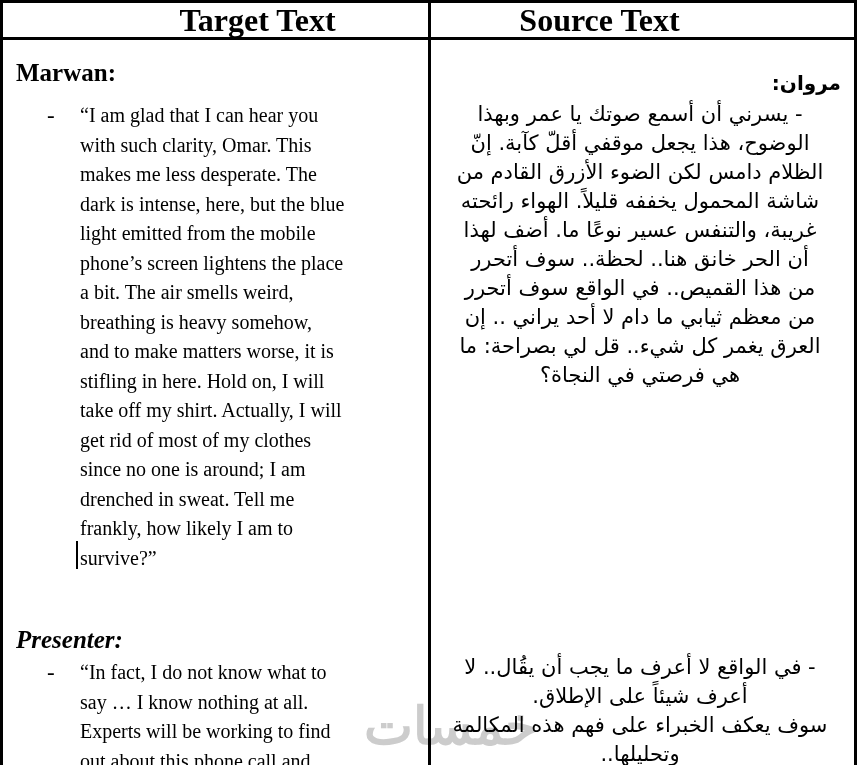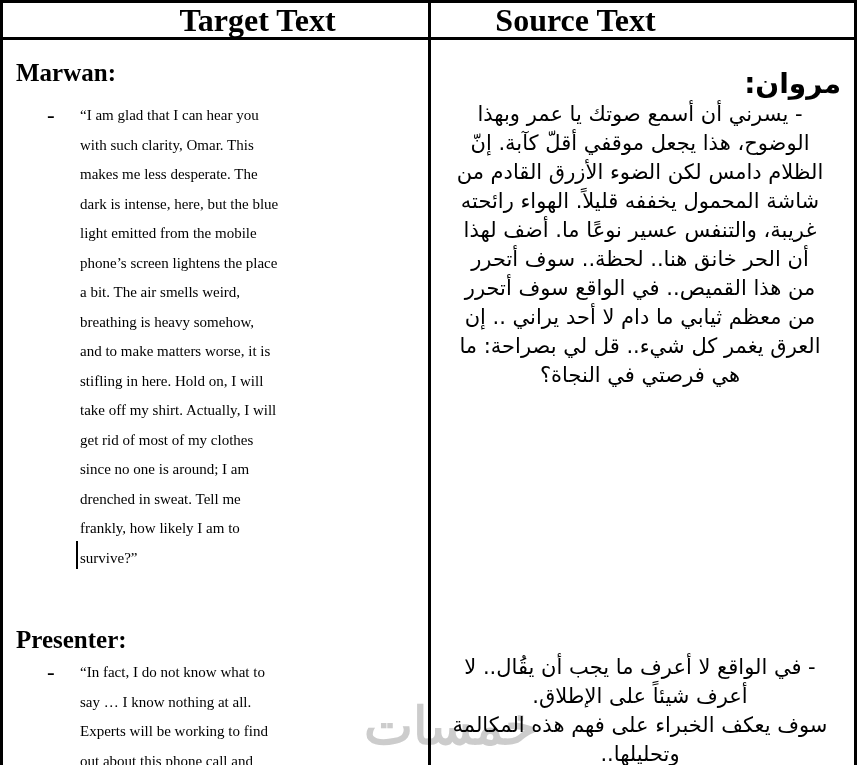--- a/index.html
+++ b/index.html
@@ -19,48 +19,48 @@
   .rule-right      { left: 854px; top: 0; width: 3px; height: 765px; }
   .rule-header     { left: 0; top: 37px; width: 857px; height: 3px; }
   .rule-divider    { left: 428px; top: 0; width: 3px; height: 765px; }
 
   
   .hdr {
     position: absolute; top: 3px; height: 34px; line-height: 34px;
     font-weight: bold; font-size: 32px; text-align: center; z-index: 2;
   }
   .hdr-target { left: 3px;   width: 509px; }
-  .hdr-source { left: 407px; width: 337px; text-align: center; }
+  .hdr-source { left: 431px; width: 337px; text-align: center; }
 
   
   .speaker-en {
     position: absolute; left: 16px; width: 300px;
     font-weight: bold; font-size: 25px; line-height: 28px; z-index: 2;
   }
   .bullet-en {
     position: absolute; left: 47px; width: 20px;
     font-size: 23px; line-height: 29.5px; z-index: 2;
   }
   .dialogue-en {
     position: absolute; left: 80px; width: 348px;
-    font-size: 15px; line-height: 29.5px;
+    font-size: 20px; line-height: 29.5px;
     white-space: pre-line; z-index: 2;
   }
   .pos-en-s1-name { top: 59px; }
   .pos-en-s1-bul  { top: 101px; }
   .pos-en-s1-txt  { top: 101px; }
-  .pos-en-s2-name { top: 626px; }
+  .pos-en-s2-name { top: 626px; font-style: italic; }
   .pos-en-s2-bul  { top: 658px; }
   .pos-en-s2-txt  { top: 658px; }
 
   
   .ar { font-family: "DejaVu Sans", sans-serif; direction: rtl; }
   .speaker-ar {
     position: absolute; left: 431px; width: 417px;
-    font-weight: bold; font-size: 28px; line-height: 27px;
+    font-weight: bold; font-size: 20px; line-height: 27px;
     text-align: right; padding-right: 7px; box-sizing: border-box; z-index: 2;
   }
   .dialogue-ar {
     position: absolute; left: 433px; width: 414px;
     font-size: 21px; line-height: 29px;
     text-align: center; white-space: pre-line; z-index: 2;
   }
   .pos-ar-s1-name { top: 70px; }
   .pos-ar-s1-txt  { top: 100px; }
   .pos-ar-s2-name { top: 624px; }

